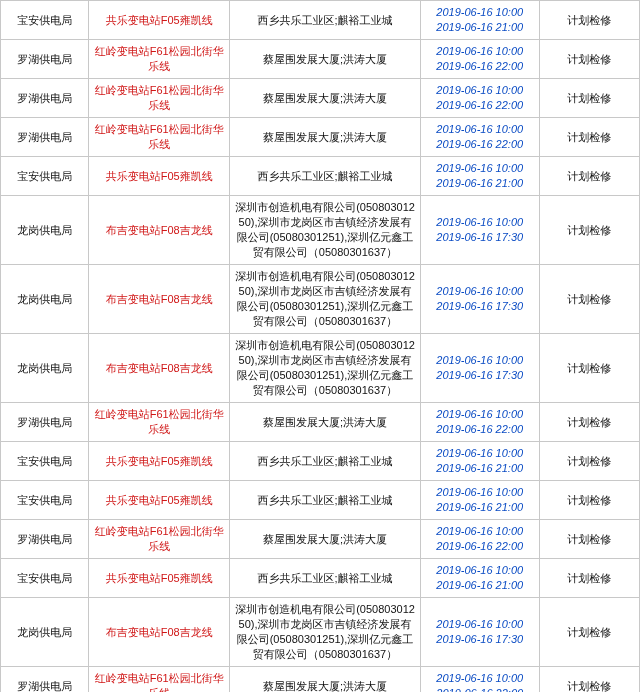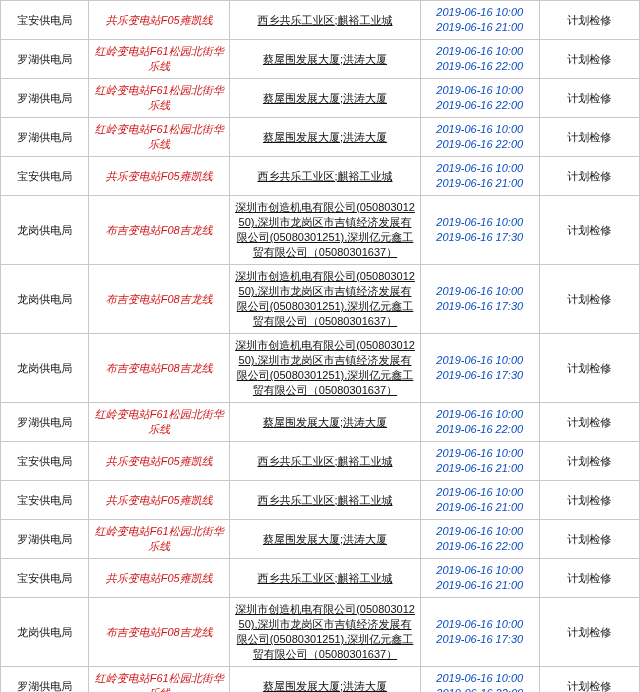--- a/index.html
+++ b/index.html
@@ -26,22 +26,22 @@
     text-align: center;
     word-break: break-all;
   }
   .col-bureau { width: 88px; }
   .col-line   { width: 140px; }
   .col-area   { width: 190px; }
   .col-time   { width: 118px; }
   .col-type   { width: 100px; }
 
   .cell-bureau { color: #111111; }
-  .cell-line   { color: #d01616; font-style: italic; }
-  .cell-area   { color: #111111; text-align: left; padding-left: 6px; text-decoration: underline; }
+  .cell-line   { color: #d01616; }
+  .cell-area   { color: #111111; text-align: left; padding-left: 6px; }
   .cell-time   { color: #0b4cc4; white-space: pre-line; font-style: italic; }
   .cell-type   { color: #111111; }
 </style>
 </head>
 <body>
 
 <table id="outage-table">
   <colgroup>
     <col class="col-bureau">
     <col class="col-line">

